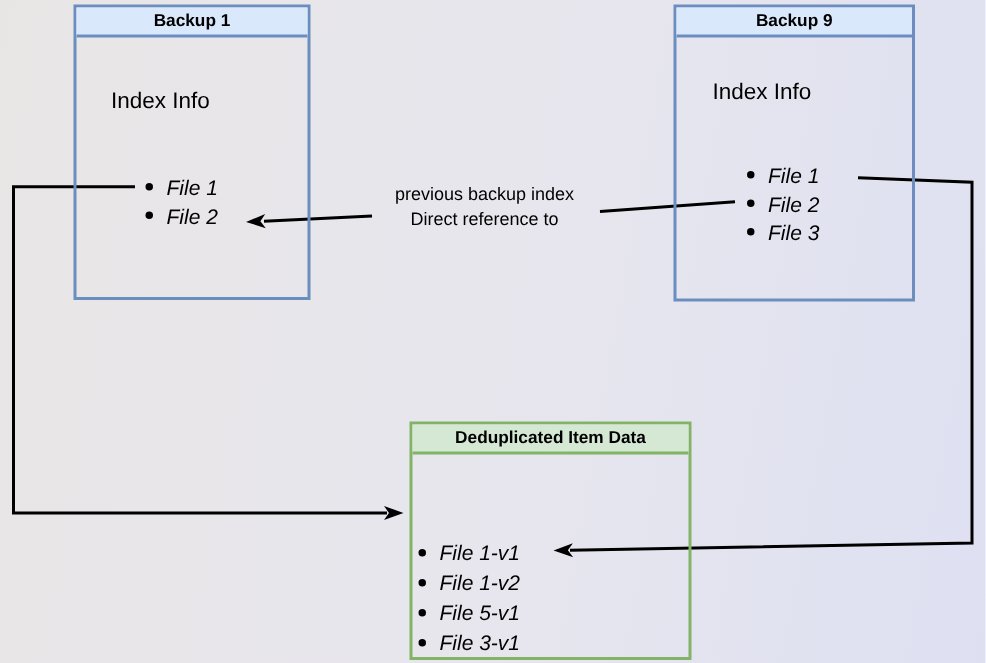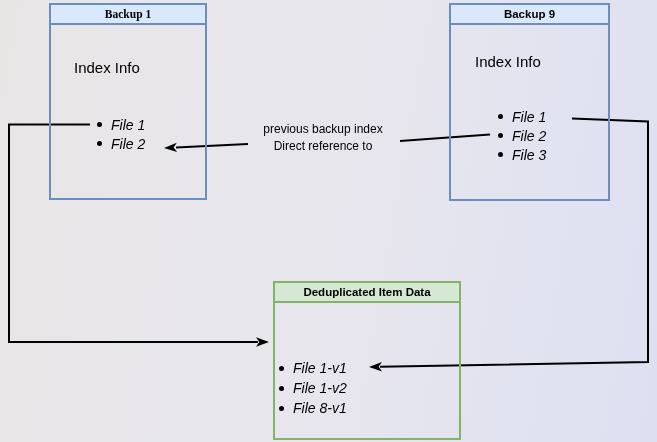--- a/index.html
+++ b/index.html
@@ -96,21 +96,21 @@
       <polygon points="369,367 381.9,362.1 378.6,366.8 382.1,371.5" fill="#000" stroke="none"></polygon>
     </g>
 
     <g stroke="#000" stroke-width="2" fill="none">
       <line x1="490" y1="134.5" x2="400" y2="141"></line>
       <line x1="248" y1="144" x2="176" y2="147.5"></line>
       <polygon points="164,148 176.8,142.7 173.6,147.5 177.2,152.1" fill="#000" stroke="none"></polygon>
     </g>
   </svg>
 
-  <div class="box blue" style="left:49px; top:3px; width:158px; height:197px;font-family:Liberation Serif, serif;">
+  <div class="box blue" style="left:49px; top:3px; width:158px; height:197px;">
     <div class="box-header">
       <span>Backup 1</span>
     </div>
   </div>
   <div class="info-label" style="left:74px; top:59px;">Index Info</div>
   <ul class="filelist b1-list" style="left:97px; top:115px;">
       <li>
         <span class="dot"></span>
         <span>File 1</span>
       </li>
@@ -150,21 +150,25 @@
       <li>
         <span class="dot"></span>
         <span>File 1-v1</span>
       </li>
       <li>
         <span class="dot"></span>
         <span>File 1-v2</span>
       </li>
       <li>
         <span class="dot"></span>
-        <span>File 8-v1</span>
+        <span>File 5-v1</span>
+      </li>
+      <li>
+        <span class="dot"></span>
+        <span>File 3-v1</span>
       </li>
     </ul>
 
   <div class="edge-label">
     <div>previous backup index</div>
     <div>Direct reference to</div>
   </div>
 
 </div>
 

